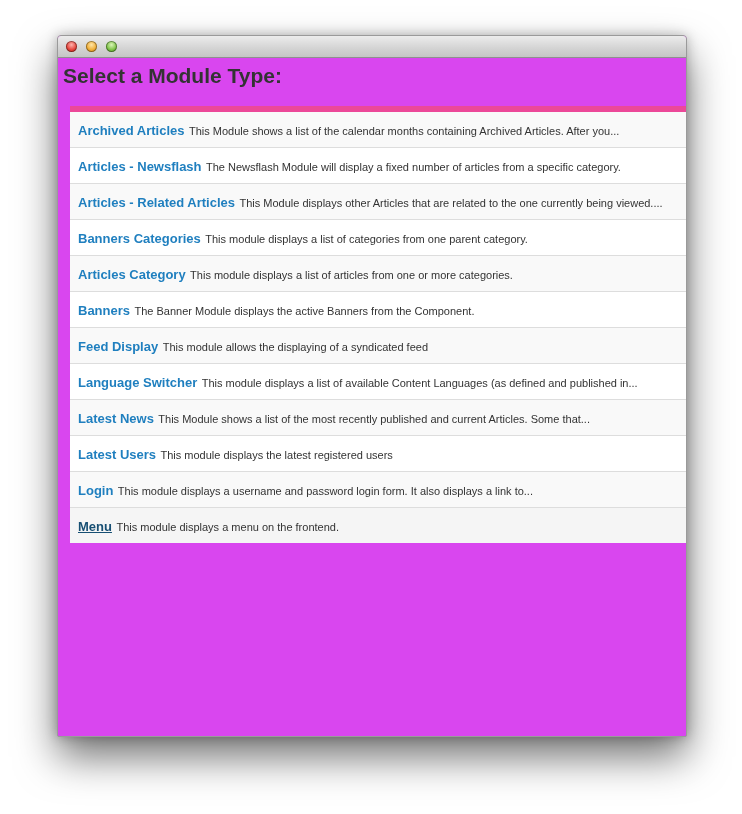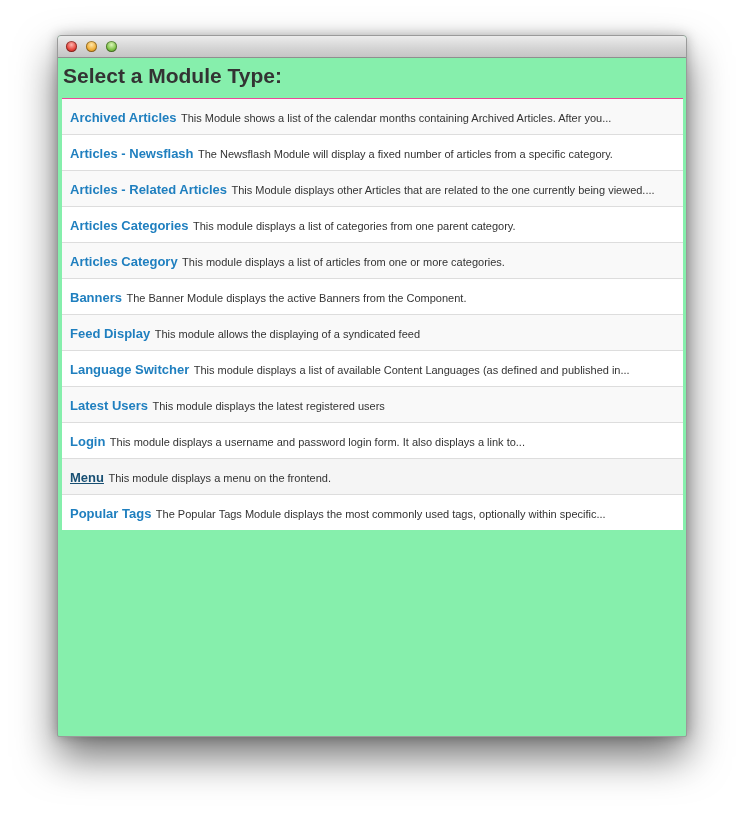--- a/index.html
+++ b/index.html
@@ -2,41 +2,41 @@
 <html><head>
 <meta charset="utf-8">
 <style>
   html, body { margin: 0; padding: 0; }
   body {
     width: 742px; height: 814px; background: #ffffff; position: relative; overflow: hidden;
     font-family: "Liberation Sans", sans-serif;
   }
   .window {
     position: absolute; left: 57px; top: 35px; width: 628px; height: 700px;
-    background: #86efac; border: 1px solid #9a9a9a; border-radius: 4px 4px 2px 2px;
+    background: #d946ef; border: 1px solid #9a9a9a; border-radius: 4px 4px 2px 2px;
     box-shadow: 0 20px 40px rgba(0,0,0,0.55), 0 0 12px rgba(0,0,0,0.25);
     overflow: hidden;
   }
   .titlebar {
     height: 21px; border-bottom: 1px solid #8f8f8f;
     background: linear-gradient(#ececec, #d3d3d3 60%, #c5c5c5);
     position: relative;
   }
   .traffic { position: absolute; top: 5px; width: 11px; height: 11px; border-radius: 50%;
     box-shadow: inset 0 0 0 1px rgba(0,0,0,0.35); }
   .traffic.close { left: 8px; background: radial-gradient(circle at 50% 35%, #ffb3ae, #e5443b 55%, #b0211a); }
   .traffic.min { left: 28px; background: radial-gradient(circle at 50% 35%, #ffe6a8, #f0ae36 55%, #b8791a); }
   .traffic.max { left: 48px; background: radial-gradient(circle at 50% 35%, #dbf5b8, #7ec347 55%, #4a8c24); }
   .content { padding: 0 2px 0 4px; }
   h1 {
     margin: 0; padding: 6px 0 0 1px; height: 34px; line-height: 24px;
     font-size: 21px; font-weight: bold; color: #333333;
     font-family: "Liberation Sans", sans-serif;
   }
-  ul.modules { list-style: none; margin: 0; padding: 0; width: 621px; border-top: 1px solid #ec4899; }
+  ul.modules { list-style: none; margin: 8px; padding: 0; width: 621px; border-top: 6px solid #ec4899; }
   ul.modules li {
     height: 35px; line-height: 35px; border-bottom: 1px solid #dddddd;
     padding-left: 8px; white-space: nowrap; overflow: hidden;
   }
   ul.modules li:nth-child(odd) { background: #f9f9f9; }
   ul.modules li:nth-child(even) { background: #ffffff; }
   ul.modules li.hover { background: #f5f5f5; }
   ul.modules li:last-child { border-bottom: none; }
   .mod-title {
     color: #1f7fbf; font-weight: bold; font-size: 13px; text-decoration: none; cursor: pointer;
@@ -52,24 +52,24 @@
     <span class="traffic close"></span>
     <span class="traffic min"></span>
     <span class="traffic max"></span>
   </div>
   <div class="content">
     <h1>Select a Module Type:</h1>
     <ul class="modules">
       <li><a class="mod-title">Archived Articles</a> <span class="mod-desc">This Module shows a list of the calendar months containing Archived Articles. After you...</span></li>
       <li><a class="mod-title">Articles - Newsflash</a> <span class="mod-desc">The Newsflash Module will display a fixed number of articles from a specific category.</span></li>
       <li><a class="mod-title">Articles - Related Articles</a> <span class="mod-desc">This Module displays other Articles that are related to the one currently being viewed....</span></li>
-      <li><a class="mod-title">Articles Categories</a> <span class="mod-desc">This module displays a list of categories from one parent category.</span></li>
+      <li><a class="mod-title">Banners Categories</a> <span class="mod-desc">This module displays a list of categories from one parent category.</span></li>
       <li><a class="mod-title">Articles Category</a> <span class="mod-desc">This module displays a list of articles from one or more categories.</span></li>
       <li><a class="mod-title">Banners</a> <span class="mod-desc">The Banner Module displays the active Banners from the Component.</span></li>
       <li><a class="mod-title">Feed Display</a> <span class="mod-desc">This module allows the displaying of a syndicated feed</span></li>
       <li><a class="mod-title">Language Switcher</a> <span class="mod-desc">This module displays a list of available Content Languages (as defined and published in...</span></li>
+      <li><a class="mod-title">Latest News</a> <span class="mod-desc">This Module shows a list of the most recently published and current Articles. Some that...</span></li>
       <li><a class="mod-title">Latest Users</a> <span class="mod-desc">This module displays the latest registered users</span></li>
       <li><a class="mod-title">Login</a> <span class="mod-desc">This module displays a username and password login form. It also displays a link to...</span></li>
       <li class="hover"><a class="mod-title">Menu</a> <span class="mod-desc">This module displays a menu on the frontend.</span></li>
-      <li><a class="mod-title">Popular Tags</a> <span class="mod-desc">The Popular Tags Module displays the most commonly used tags, optionally within specific...</span></li>
     </ul>
   </div>
 </div>
 
 </body></html>

